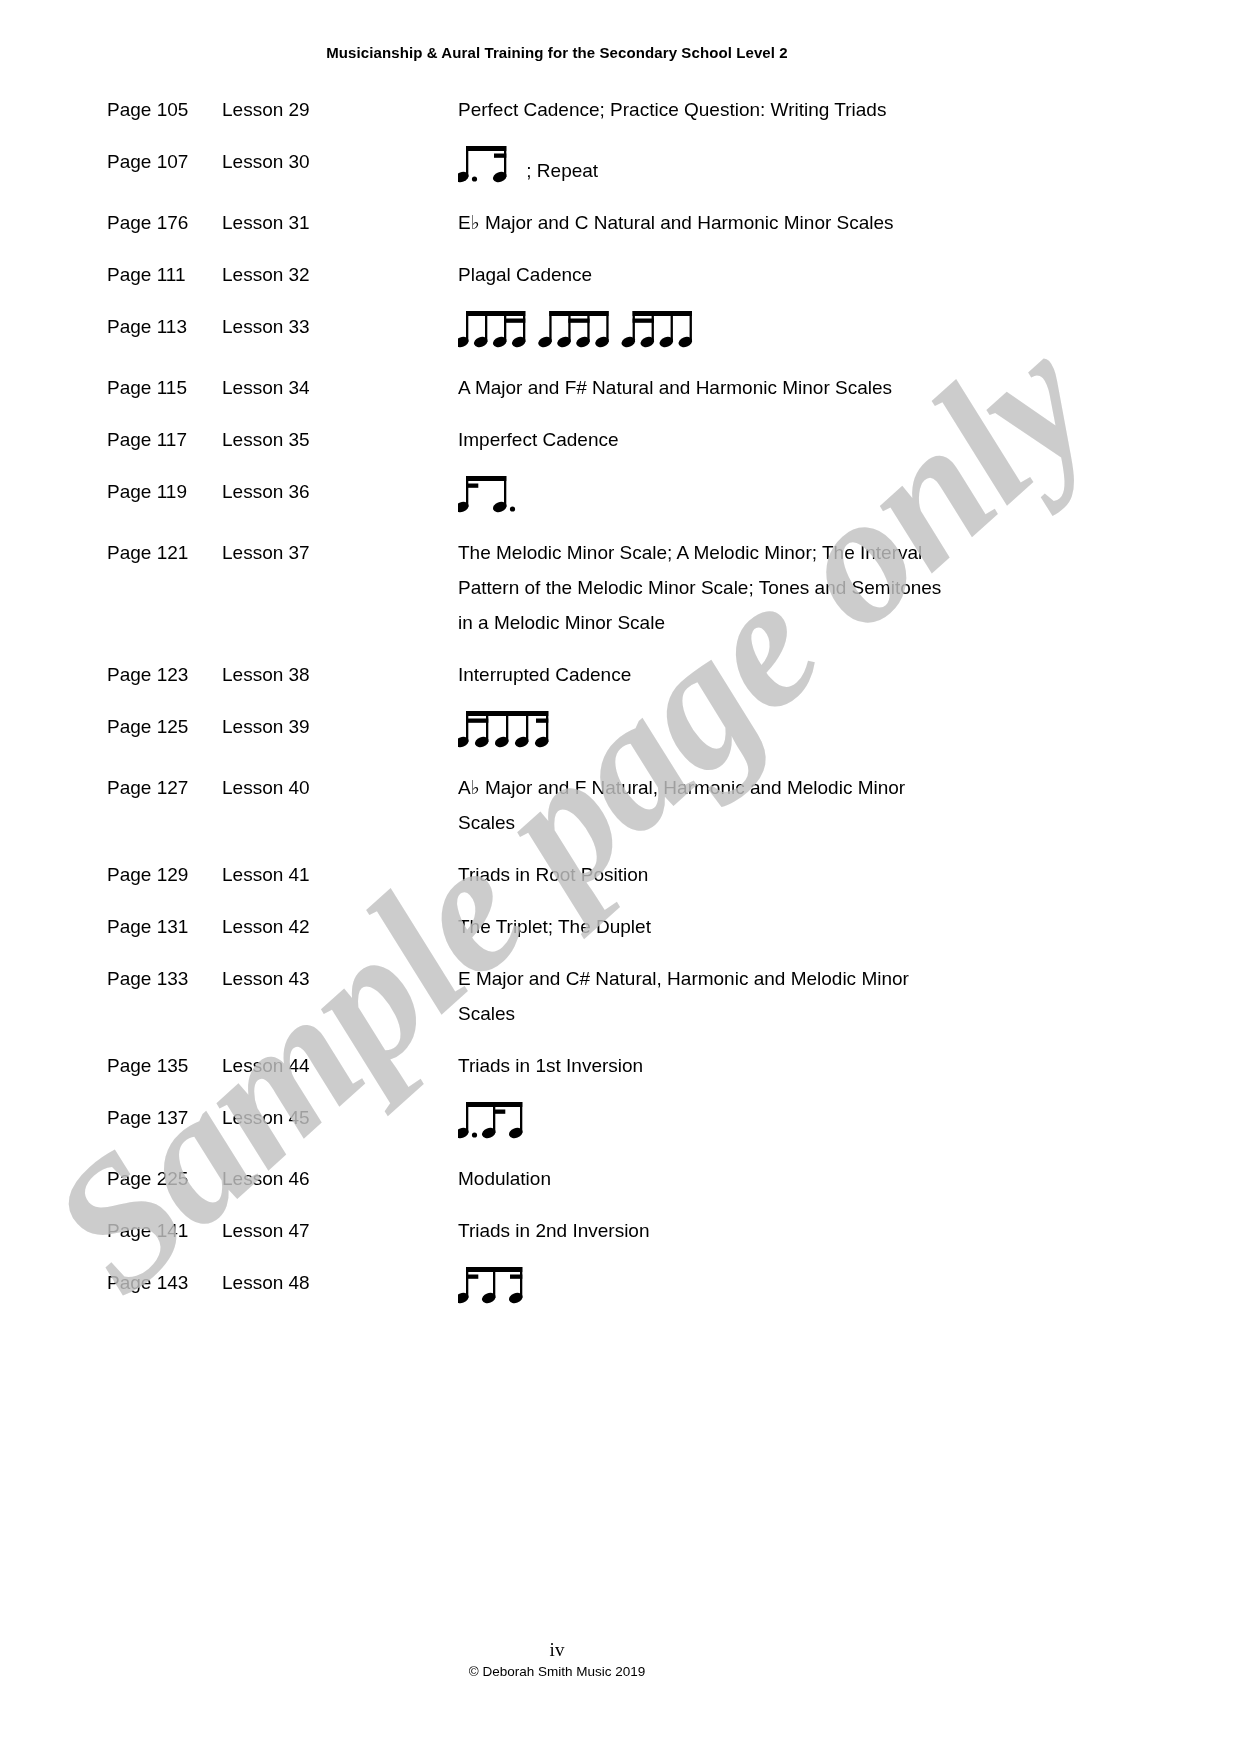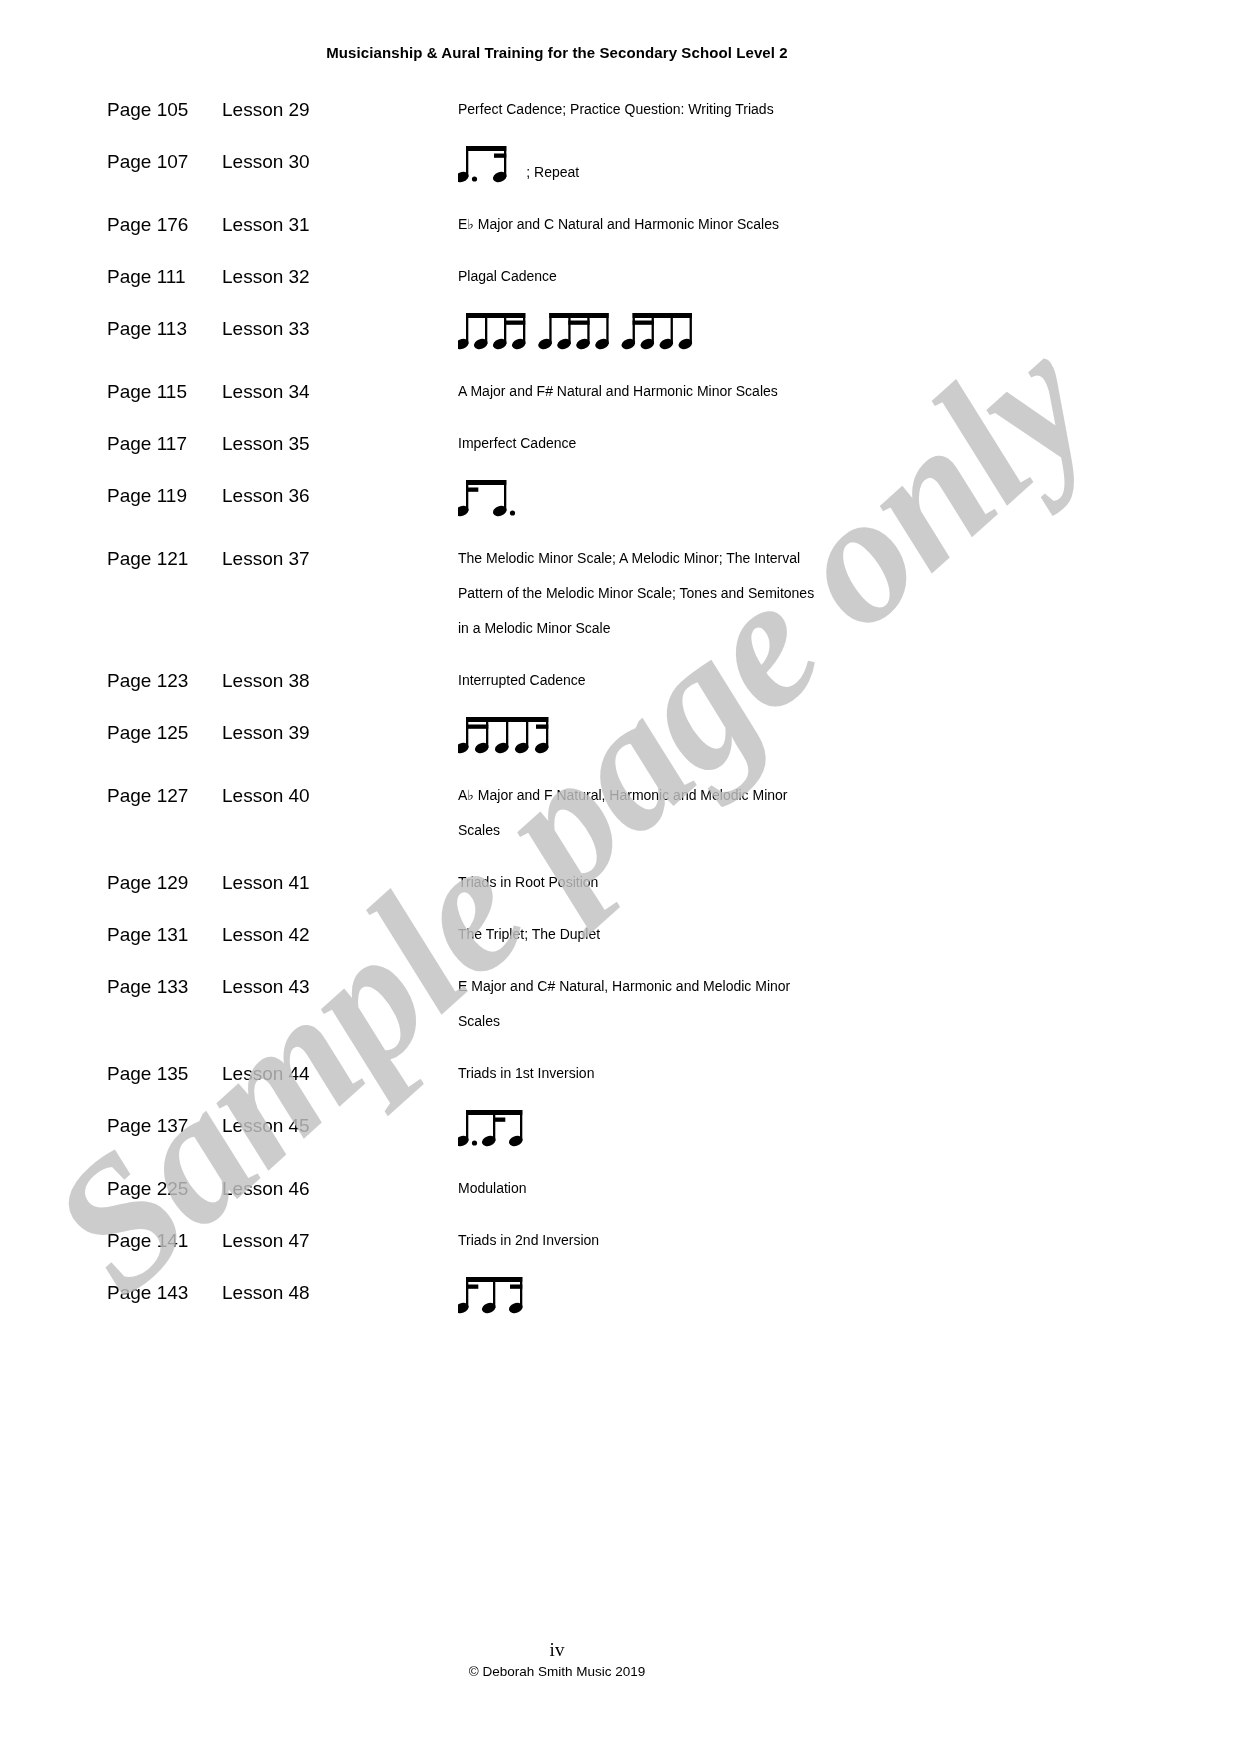--- a/index.html
+++ b/index.html
@@ -10,21 +10,21 @@
   }
   .page{position:absolute;left:0;top:0;width:1240px;height:1754px;}
   .header{
     position:absolute;left:0;top:44px;width:1114px;text-align:center;
     font-size:15px;font-weight:bold;letter-spacing:0.1px;
   }
   .toc{position:absolute;left:107px;top:92px;width:1010px;}
   .toc-row{display:flex;align-items:flex-start;margin-bottom:17px;}
   .col-page{width:115px;flex:0 0 115px;font-size:19px;line-height:35px;}
   .col-lesson{width:236px;flex:0 0 236px;font-size:19px;line-height:35px;}
-  .col-desc{flex:1 1 auto;font-size:14px;line-height:35px;}
+  .col-desc{flex:1 1 auto;font-size:19px;line-height:35px;}
   .desc-line{white-space:nowrap;}
   .glyph-wrap{white-space:nowrap;}
   .glyph-wrap svg{display:inline-block;vertical-align:-9px;}
   .glyph-suffix{margin-left:10px;}
   .watermark{
     position:absolute;left:570px;top:815px;
     transform:translate(-50%,-50%) rotate(-42deg);
     transform-origin:center center;
     font-family:"Liberation Serif", serif;
     font-style:italic;font-weight:bold;

